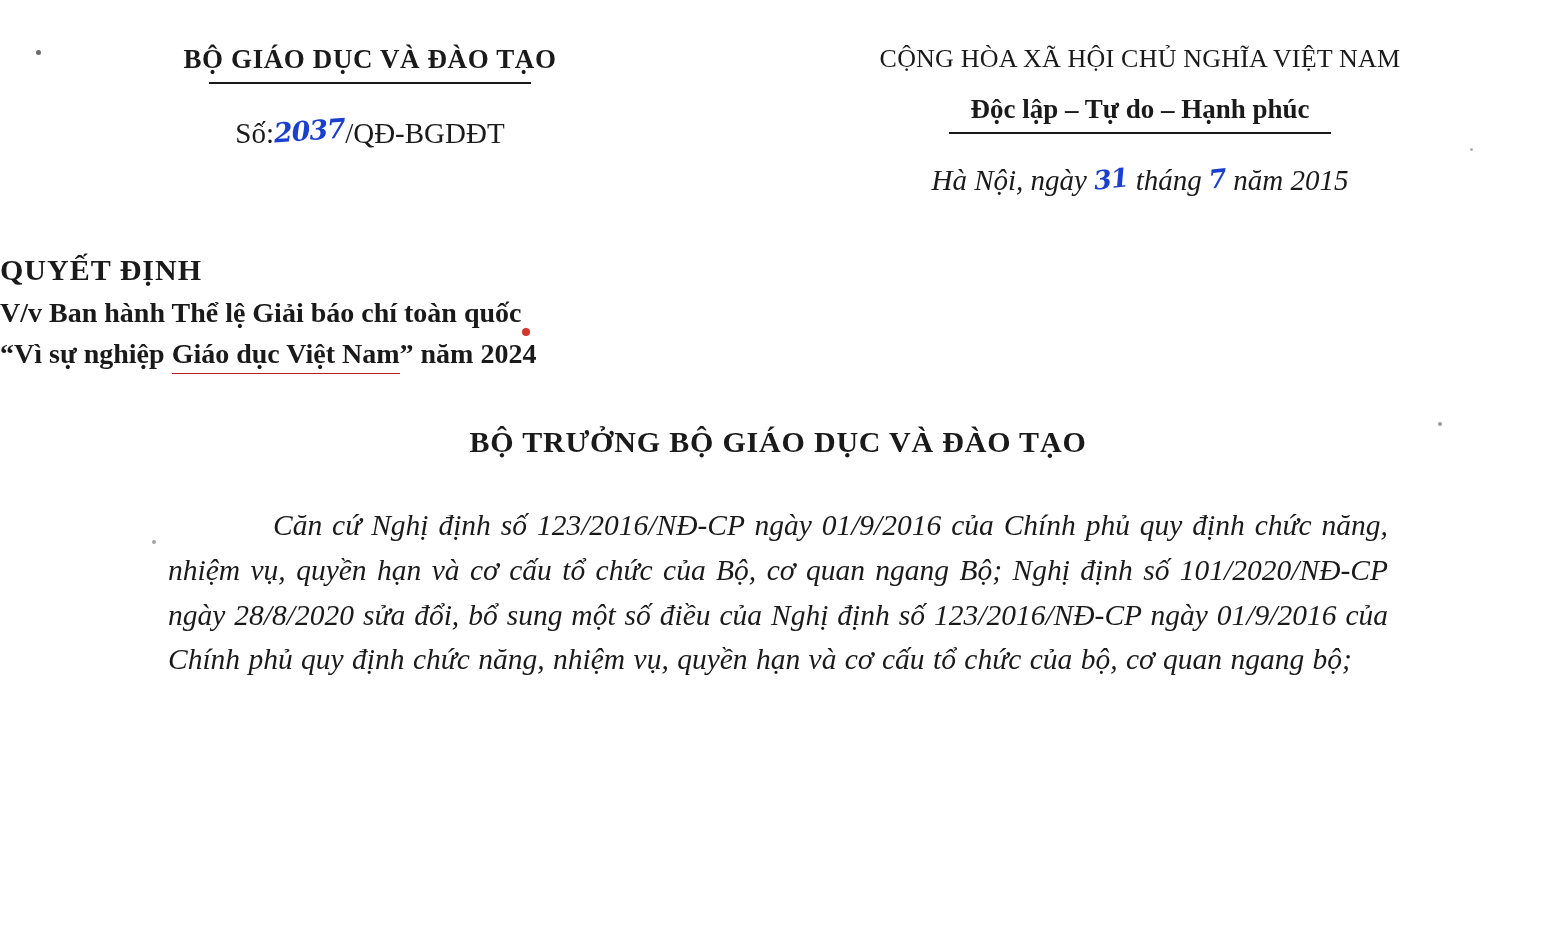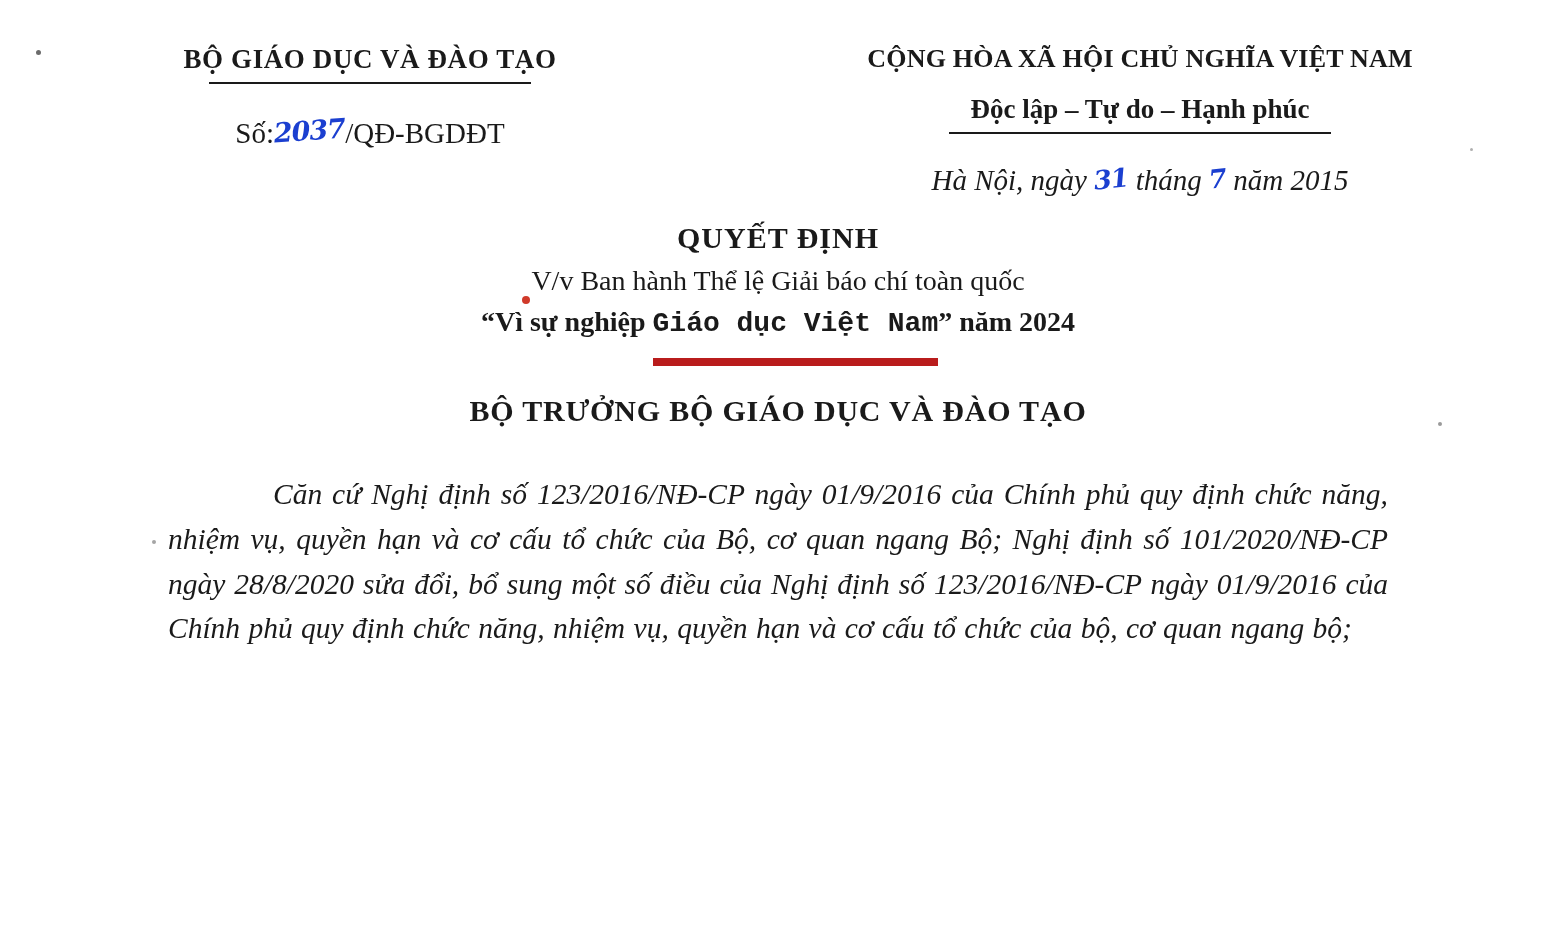--- a/index.html
+++ b/index.html
@@ -45,21 +45,21 @@
     white-space: nowrap;
   }
   .org-underline {
     width: 322px;
     height: 2px;
     background: #1a1a1a;
     margin: 7px auto 0 auto;
   }
 
   .nation-name {
-    font-weight: bold;
+    font-weight: normal;
     font-size: 26px;
     letter-spacing: 0.2px;
     white-space: nowrap;
   }
   .motto {
     font-weight: bold;
     font-size: 27px;
     margin-top: 20px;
     white-space: nowrap;
   }
@@ -94,43 +94,42 @@
   .dateline {
     margin-top: 30px;
     font-size: 29px;
     font-style: italic;
     text-align: center;
     white-space: nowrap;
   }
 
   
   .title-block {
-    margin-top: 24px;
-    text-align: center;
+    margin-top: 56px;
+    text-align: left;
   }
   .doc-type {
     font-weight: bold;
     font-size: 30px;
     letter-spacing: 1px;
   }
   .doc-sub1 {
-    font-weight: normal;
+    font-weight: bold;
     font-size: 28px;
     margin-top: 10px;
   }
   .doc-sub2 {
     font-weight: bold;
     font-size: 28px;
     margin-top: 9px;
     position: relative;
   }
   .u-span {
-    border-bottom: 8px solid #b91c1c;
-    padding-bottom: 19px;
-    font-family: Liberation Mono, monospace;
+    border-bottom: 1px solid #b91c1c;
+    padding-bottom: 4px;
   }
   .red-dot {
     position: absolute;
     left: 522px;
     top: -10px;
     width: 8px;
     height: 8px;
     border-radius: 50%;
     background: #d03a2a;
   }

